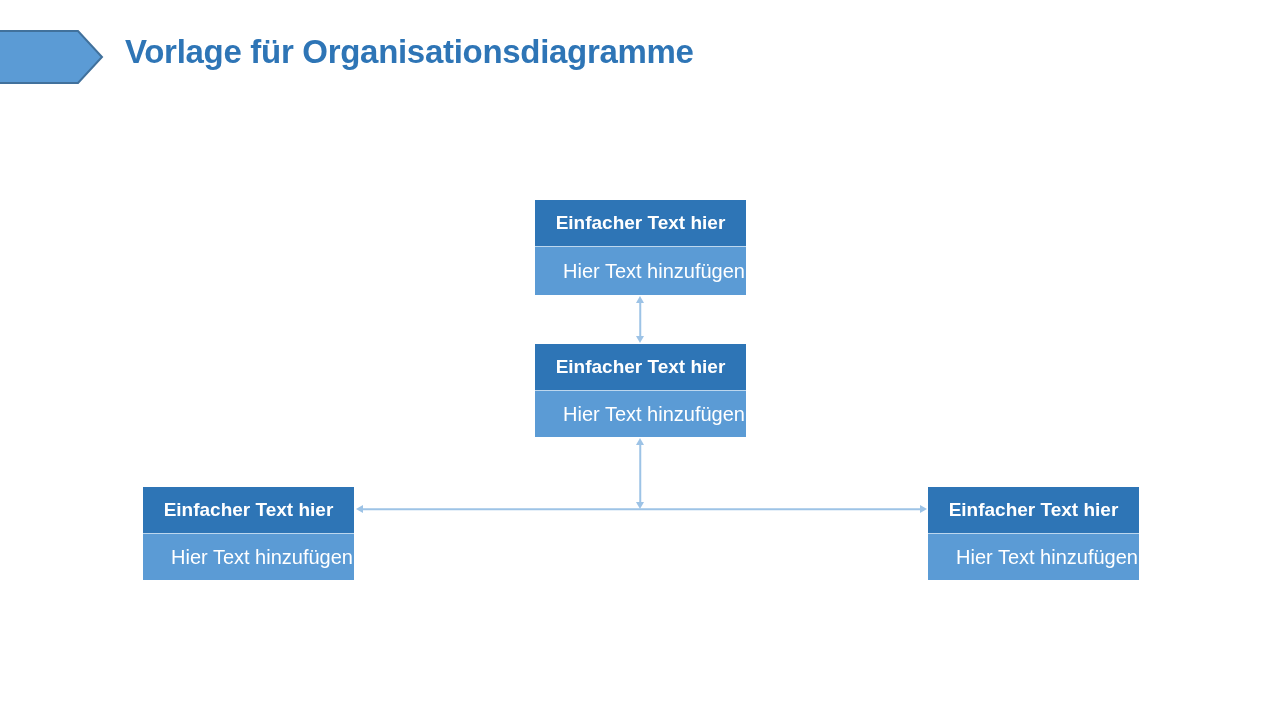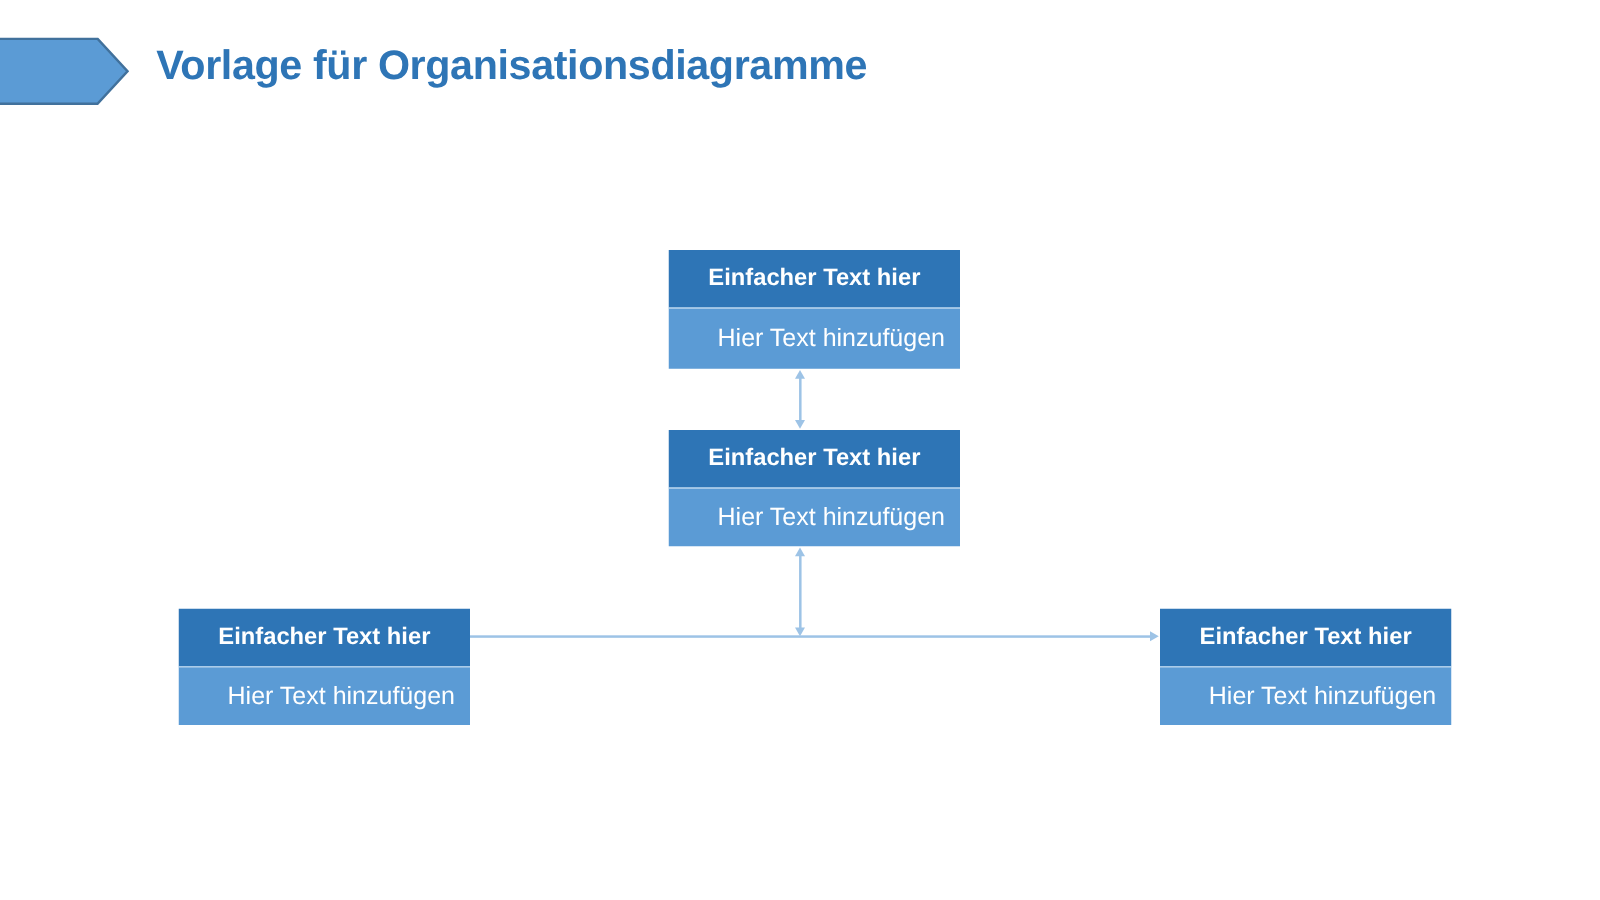--- a/index.html
+++ b/index.html
@@ -35,21 +35,21 @@
     font-size: 33px;
     font-weight: bold;
     letter-spacing: -0.3px;
     color: var(--title-text, #2E75B6);
     white-space: nowrap;
   }
 
   
   .org-box {
     position: absolute;
-    width: 233px;
+    width: 211px;
     display: flex;
     flex-direction: column;
     text-align: center;
   }
   .box-top    { left: 535px; top: 200px; height: 95px; }
   .box-middle { left: 535px; top: 344px; height: 93px; }
   .box-left   { left: 143px; top: 487px; height: 93px; }
   .box-right  { left: 928px; top: 487px; height: 93px; }
 
   .box-header {

